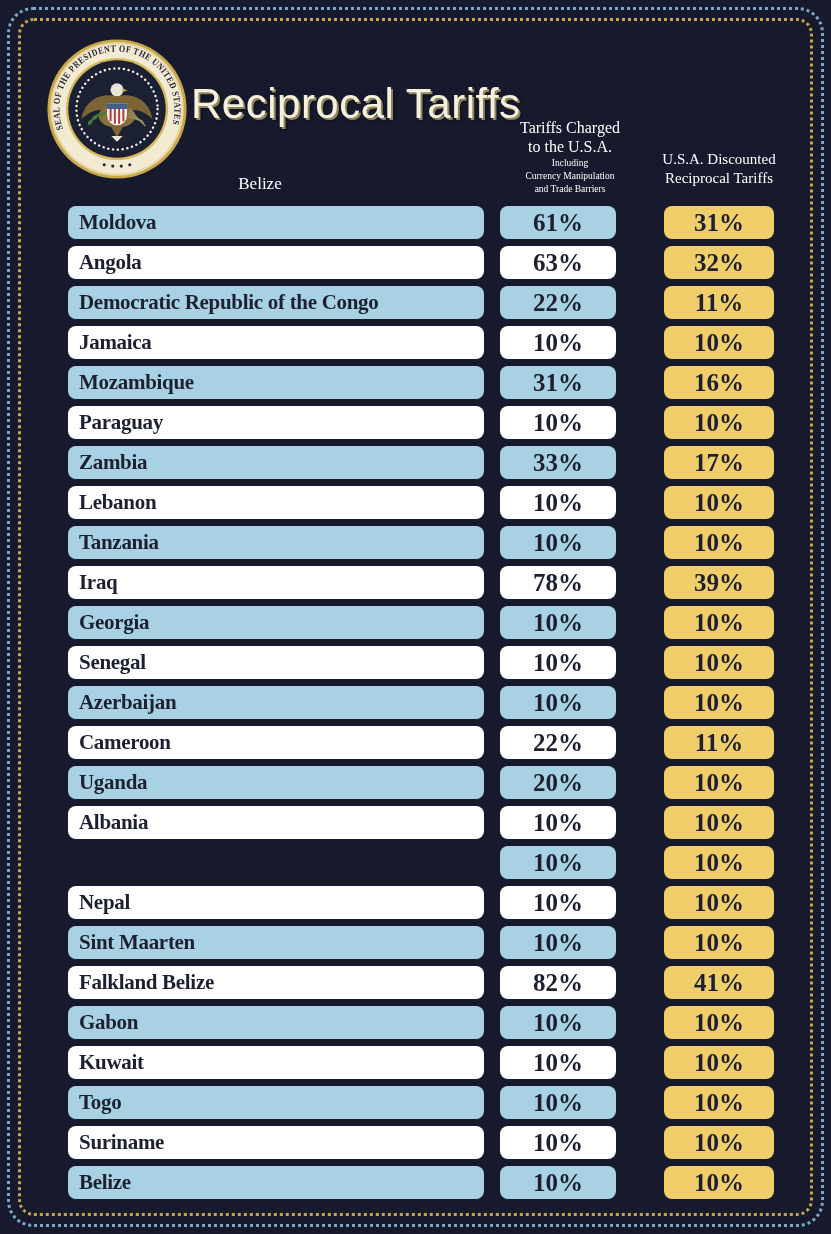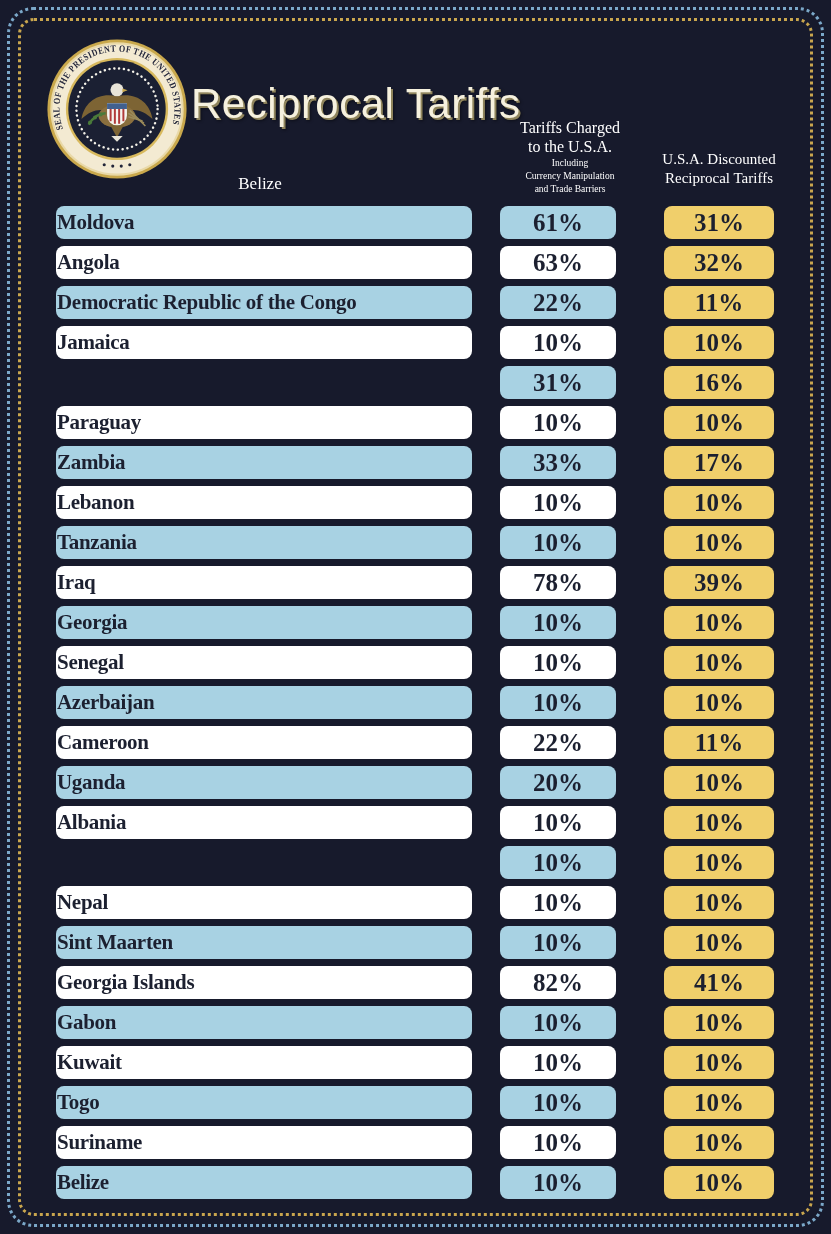--- a/index.html
+++ b/index.html
@@ -42,22 +42,22 @@
   .rows { position: absolute; left: 52px; top: 206px; width: 727px; }
   .row { position: relative; height: 33px; margin-bottom: 7px; }
   .cell {
     position: absolute; top: 0; height: 33px;
     border-radius: 8px;
     display: flex; align-items: center;
     color: #1c2030;
     box-sizing: border-box;
   }
   .cell.country {
-    left: 4px; width: 416px;
-    padding-left: 1px;
+    left: 16px; width: 416px;
+    padding-left: 11px;
     font-size: 21px; font-weight: bold;
     justify-content: flex-start;
     letter-spacing: -0.3px;
   }
   .cell.charged { left: 448px; width: 116px; justify-content: center; font-size: 25px; font-weight: bold; }
   .cell.discounted { left: 612px; width: 110px; justify-content: center; font-size: 25px; font-weight: bold; }
   .shade-blue { background: #a8d2e3; }
   .shade-white { background: #ffffff; }
   .shade-gold { background: #f0cf6b; }
 </style>
@@ -146,20 +146,21 @@
       <div class="cell country shade-blue">Democratic Republic of the Congo</div>
       <div class="cell charged shade-blue">22%</div>
       <div class="cell discounted shade-gold">11%</div>
     </div>
       <div class="row">
       <div class="cell country shade-white">Jamaica</div>
       <div class="cell charged shade-white">10%</div>
       <div class="cell discounted shade-gold">10%</div>
     </div>
       <div class="row">
+      <div class="cell country shade-blue">Mozambique</div>
       <div class="cell charged shade-blue">31%</div>
       <div class="cell discounted shade-gold">16%</div>
     </div>
       <div class="row">
       <div class="cell country shade-white">Paraguay</div>
       <div class="cell charged shade-white">10%</div>
       <div class="cell discounted shade-gold">10%</div>
     </div>
       <div class="row">
       <div class="cell country shade-blue">Zambia</div>
@@ -219,21 +220,21 @@
       <div class="cell country shade-white">Nepal</div>
       <div class="cell charged shade-white">10%</div>
       <div class="cell discounted shade-gold">10%</div>
     </div>
       <div class="row">
       <div class="cell country shade-blue">Sint Maarten</div>
       <div class="cell charged shade-blue">10%</div>
       <div class="cell discounted shade-gold">10%</div>
     </div>
       <div class="row">
-      <div class="cell country shade-white">Georgia Islands</div>
+      <div class="cell country shade-white">Falkland Belize</div>
       <div class="cell charged shade-white">82%</div>
       <div class="cell discounted shade-gold">41%</div>
     </div>
       <div class="row">
       <div class="cell country shade-blue">Gabon</div>
       <div class="cell charged shade-blue">10%</div>
       <div class="cell discounted shade-gold">10%</div>
     </div>
       <div class="row">
       <div class="cell country shade-white">Kuwait</div>

